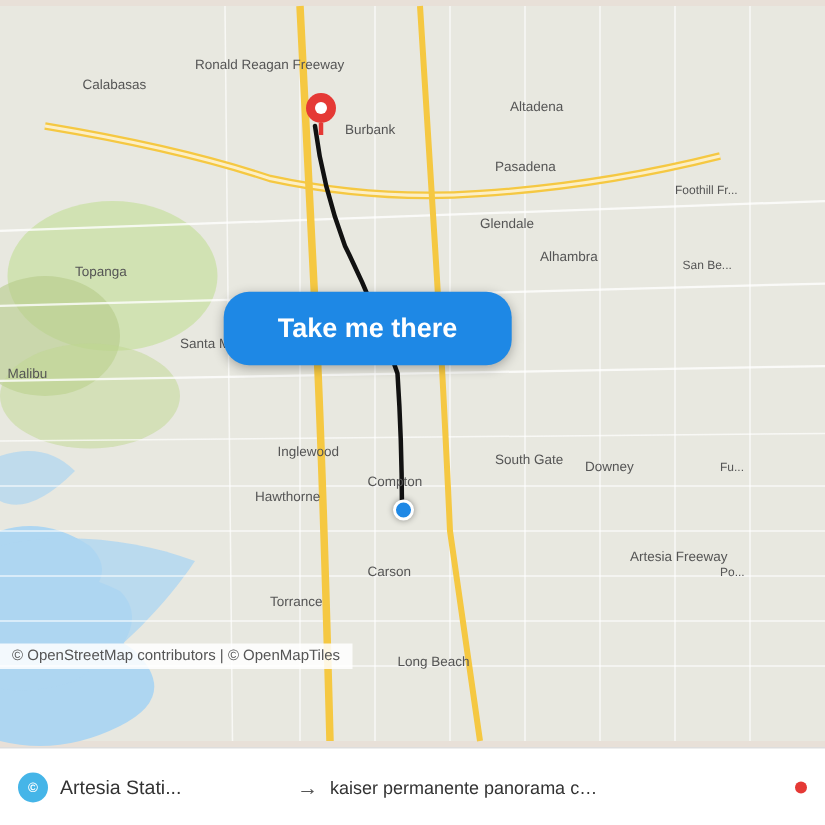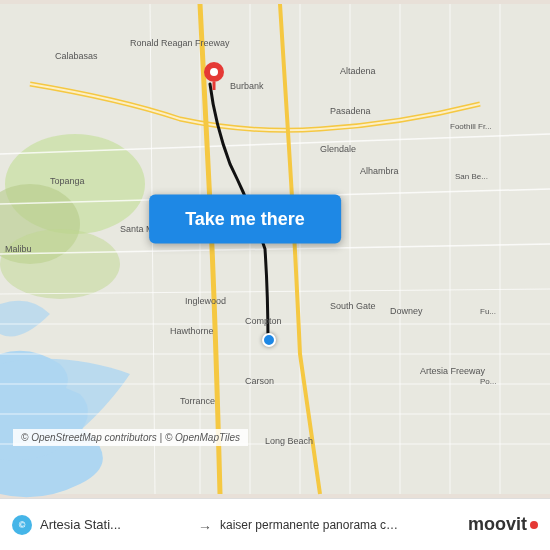--- a/index.html
+++ b/index.html
@@ -38,44 +38,43 @@
 
     
     #take-me-there-btn {
       position: absolute;
       top: 50%;
       left: 50%;
       transform: translate(-50%, -50%) translateX(-30px) translateY(-30px);
       background: #1e88e5;
       color: white;
       border: none;
-      border-radius: 6px;
+      border-radius: 17px;
       padding: 14px 36px;
       font-size: 18px;
       font-weight: 600;
       cursor: pointer;
       white-space: nowrap;
       box-shadow: 0 2px 8px rgba(0,0,0,0.3);
       z-index: 10;
     }
 
     
     #attribution-bar {
       background: rgba(255,255,255,0.85);
       padding: 3px 8px;
       font-size: 10px;
       color: #555;
       display: flex;
       align-items: center;
       gap: 4px;
       position: absolute;
       bottom: 52px;
-      left: 13px;
+      left: 0;
       z-index: 5;
-      font-style: italic;
     }
 
     
     #bottom-bar {
       background: #ffffff;
       height: 52px;
       display: flex;
       align-items: center;
       padding: 0 12px;
       border-top: 1px solid #ddd;
@@ -252,17 +251,16 @@
       <span style="color:white;font-size:9px;font-weight:bold;">©</span>
     </div>
 
     <span id="station-from">Artesia Stati...</span>
 
     <span id="arrow-icon">→</span>
 
     <span id="station-to">kaiser permanente panorama city b...</span>
 
     <div id="moovit-logo">
-      <span class="moovit-text">moovit</span>
       <span class="moovit-dot"></span>
     </div>
   </div>
 </div>
 
 </body></html>

